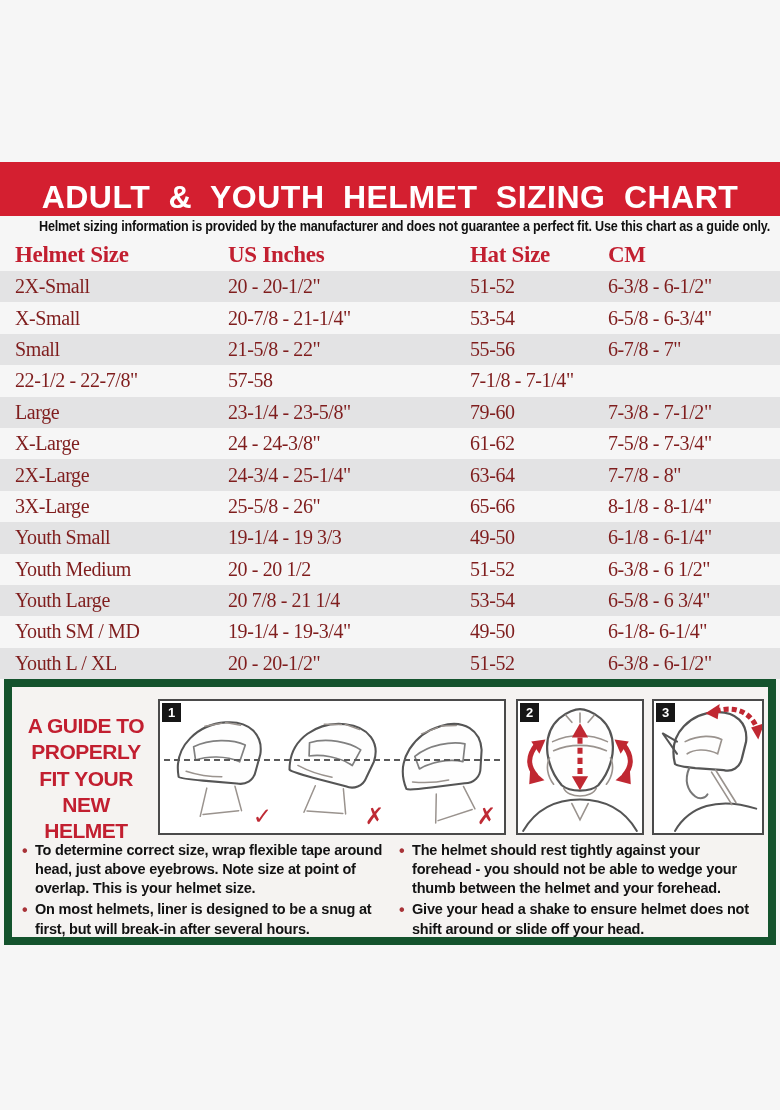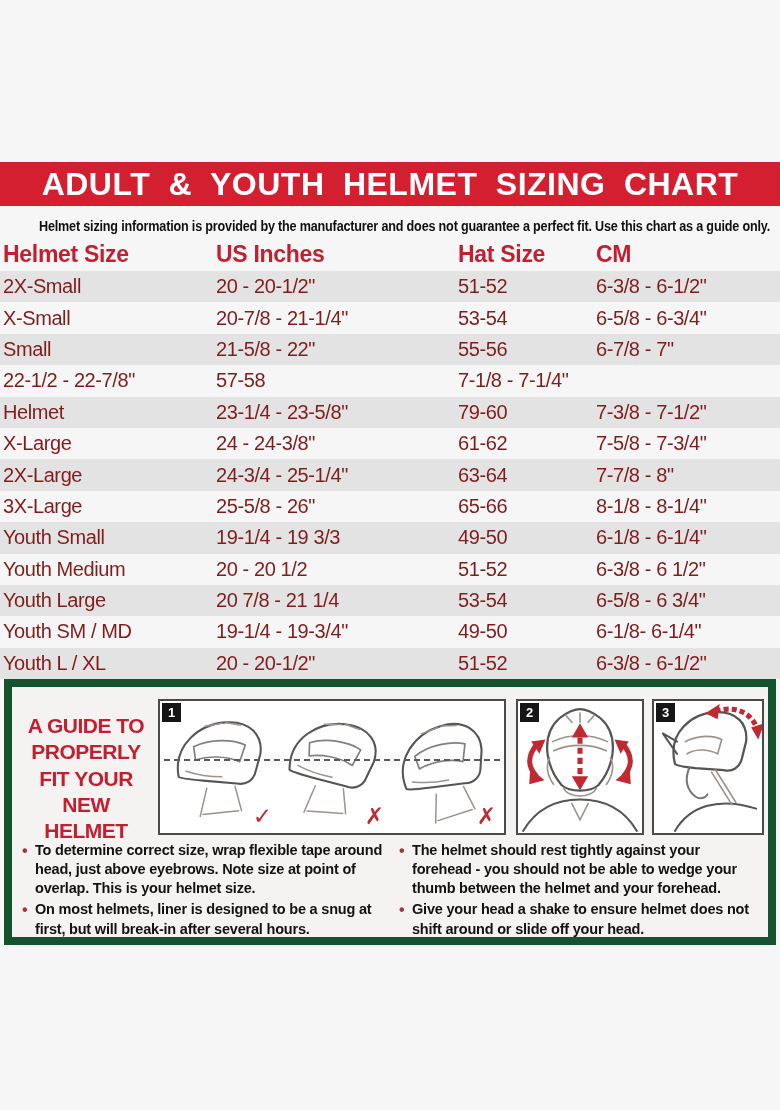--- a/index.html
+++ b/index.html
@@ -4,38 +4,38 @@
 <style>
   html,body{margin:0;padding:0;background:#e9e9e9;}
   .stage{
     position:relative; width:780px; height:1110px; overflow:hidden;
     background:#f6f6f6;
     font-family:"Liberation Sans", sans-serif;
     -webkit-font-smoothing:antialiased;
   }
   
   .banner{
-    position:absolute; top:162px; left:0; width:780px; height:44px;
-    background:#d41f30; display:flex; align-items:center; justify-content:center;
+    position:absolute; top:162px; left:0; width:780px; height:54px;
+    background:#d41f30; display:flex; align-items:flex-end; justify-content:center;
   }
   .banner h1{
     margin:0; color:#fff; font-size:32px; font-weight:bold;
     letter-spacing:.5px; word-spacing:9px; white-space:nowrap;
   }
   
   .disclaimer{
     position:absolute; top:218px; left:0; width:780px; text-align:center;
     font-size:14px; font-weight:bold; color:#101010; white-space:nowrap;
     letter-spacing:-.2px; transform:scaleX(.9); transform-origin:center;
   }
   
   .size-table{position:absolute; top:238px; left:0; width:780px;}
   .cols{
     display:grid; grid-template-columns:213px 242px 138px 1fr;
-    padding-left:3px; align-items:center; box-sizing:border-box;
+    padding-left:15px; align-items:center; box-sizing:border-box;font-family:Liberation Serif, serif;
   }
   .table-header{height:33px;}
   .table-header span{
     font-size:23px; font-weight:bold; color:#c21f30; letter-spacing:-.3px;
   }
   .table-row{height:31.4px; font-size:20px; color:#7f1d1d; letter-spacing:-.4px;}
   .table-row:nth-child(odd){background:#e3e3e4;}
   
   .guide-box{
     position:absolute; top:679px; left:4px; width:772px; height:266px;
@@ -129,21 +129,21 @@
       <span>21-5/8 - 22"</span>
       <span>55-56</span>
       <span>6-7/8 - 7"</span>
     </div>
         <div class="cols table-row">
       <span>22-1/2 - 22-7/8"</span>
       <span>57-58</span>
       <span>7-1/8 - 7-1/4"</span>
     </div>
         <div class="cols table-row">
-      <span>Helmet</span>
+      <span>Large</span>
       <span>23-1/4 - 23-5/8"</span>
       <span>79-60</span>
       <span>7-3/8 - 7-1/2"</span>
     </div>
         <div class="cols table-row">
       <span>X-Large</span>
       <span>24 - 24-3/8"</span>
       <span>61-62</span>
       <span>7-5/8 - 7-3/4"</span>
     </div>

